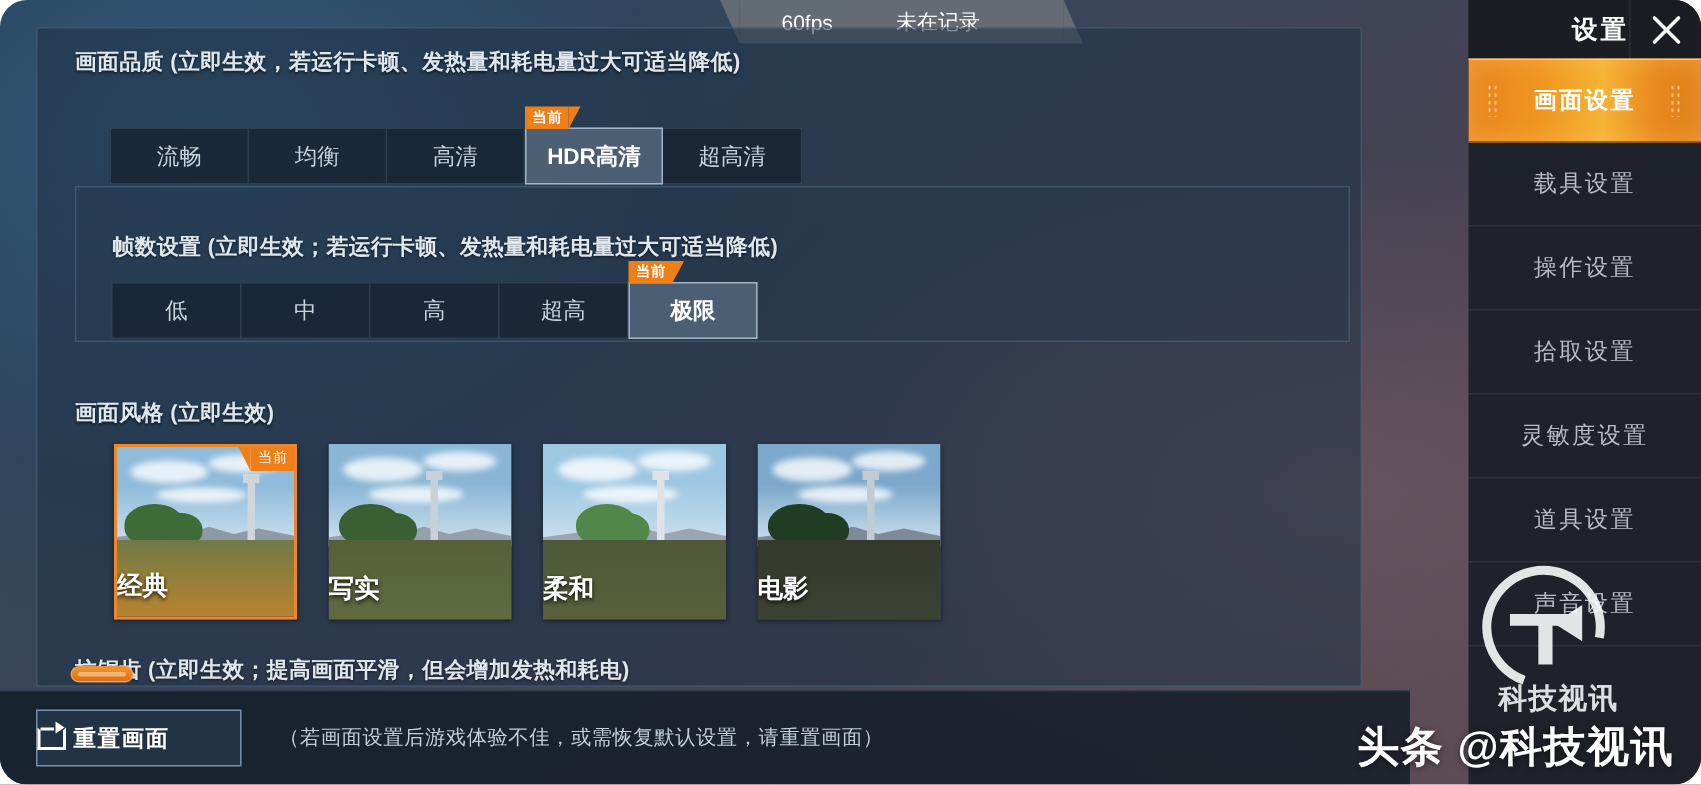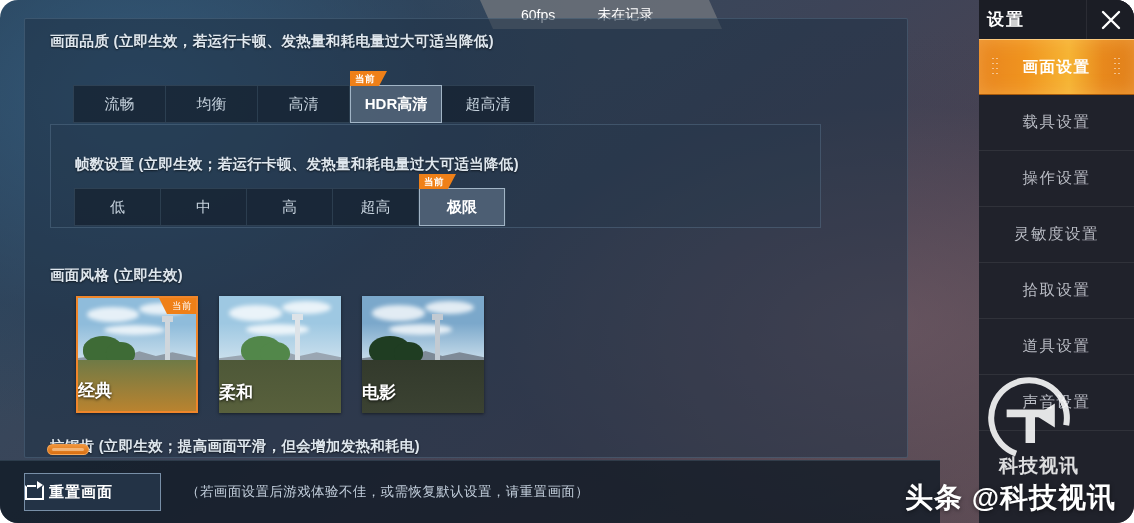--- a/index.html
+++ b/index.html
@@ -109,21 +109,21 @@
     border-top: 15px solid #ef8018;
     border-right: 8px solid transparent;
   }
 
   #seg-quality { left: 48px; top: 66px; }
   #seg-quality .seg-btn { width: 92px; }
 
   
   .f-block {
     position: absolute; left: 25px; top: 105px;
-    width: 771px; height: 104px;
+    width: 850px; height: 104px;
     border: 1px solid rgba(120,150,175,0.30);
     background: rgba(36,56,76,0.30);
   }
   .f-title { position: absolute; left: 24px; top: 30px; }
   #seg-fps { left: 23px; top: 63px; }
   #seg-fps .seg-btn { width: 86px; }
 
   
   .s-title { position: absolute; left: 25px; top: 247px; }
   .thumbs { position: absolute; left: 51px; top: 277px; display: flex; gap: 21px; }
@@ -239,21 +239,21 @@
     width: 155px; height: 523px;
     background: #20222b;
   }
   .sb-header {
     position: relative;
     height: 39px;
     display: flex; align-items: center;
     background: #1b1d25;
   }
   .sb-title {
-    flex: 1; text-align: left;
+    flex: 1; text-align: right;
     color: #ffffff; font-size: 17px; font-weight: bold;
     letter-spacing: 2px;
     padding-left: 8px;
   }
   .sb-close {
     width: 48px; height: 39px;
     display: flex; align-items: center; justify-content: center;
     cursor: pointer;
     border-left: 1px solid rgba(255,255,255,0.07);
   }
@@ -383,20 +383,36 @@
               <div class="tree" style="background:#3e6b36;left:24%;top:39%;width:24%;height:19%"></div>
               <div class="strip" style="background:#6f7a46;top:56%;height:10%"></div>
               <div class="strip" style="background:rgba(0,0,0,0.18);top:64%;height:6%"></div>
               <div class="ground" style="background:linear-gradient(#6f7a46,#b9832f)"></div>
             </div>
           <div class="badge-cur">当前</div>
           <div class="label">经典</div>
         </div>
 
 
+        <div class="thumb">
+          <div class="scene">
+              <div class="sky" style="background:linear-gradient(#8ab6d6,#8ab6d6 40%,#cfe2ee)"></div>
+              <div class="cloud" style="left:8%;top:8%;width:44%;height:13%"></div>
+              <div class="cloud" style="left:52%;top:4%;width:40%;height:11%"></div>
+              <div class="cloud" style="left:22%;top:24%;width:52%;height:9%"></div>
+              <div class="mtn" style="background:#94a0ac"></div>
+              <div class="tower" style="background:#c9d1d8;left:56%;top:20%;height:38%"></div>
+              <div class="tree" style="background:#3a5f33;left:6%;top:34%;width:34%;height:24%"></div>
+              <div class="tree" style="background:#3a5f33;left:24%;top:39%;width:24%;height:19%"></div>
+              <div class="strip" style="background:#55603a;top:56%;height:10%"></div>
+              <div class="strip" style="background:rgba(0,0,0,0.18);top:64%;height:6%"></div>
+              <div class="ground" style="background:linear-gradient(#55603a,#5f6b3f)"></div>
+            </div>
+          <div class="label">写实</div>
+        </div>
 
         <div class="thumb">
           <div class="scene">
               <div class="sky" style="background:linear-gradient(#9ec8e2,#9ec8e2 40%,#cfe2ee)"></div>
               <div class="cloud" style="left:8%;top:8%;width:44%;height:13%"></div>
               <div class="cloud" style="left:52%;top:4%;width:40%;height:11%"></div>
               <div class="cloud" style="left:22%;top:24%;width:52%;height:9%"></div>
               <div class="mtn" style="background:#9aa6b2"></div>
               <div class="tower" style="background:#dde3e8;left:62%;top:20%;height:38%"></div>
               <div class="tree" style="background:#52874a;left:18%;top:34%;width:34%;height:24%"></div>
@@ -460,24 +476,24 @@
         <span>画面设置</span>
         <span class="dots r"></span>
       </div>
       <div class="sb-item">
         <span>载具设置</span>
       </div>
       <div class="sb-item">
         <span>操作设置</span>
       </div>
       <div class="sb-item">
+        <span>拾取设置</span>
+      </div>
+      <div class="sb-item">
         <span>灵敏度设置</span>
-      </div>
-      <div class="sb-item">
-        <span>拾取设置</span>
       </div>
       <div class="sb-item">
         <span>道具设置</span>
       </div>
       <div class="sb-item">
         <span>声音设置</span>
       </div>
     </div>
   </div>
 

